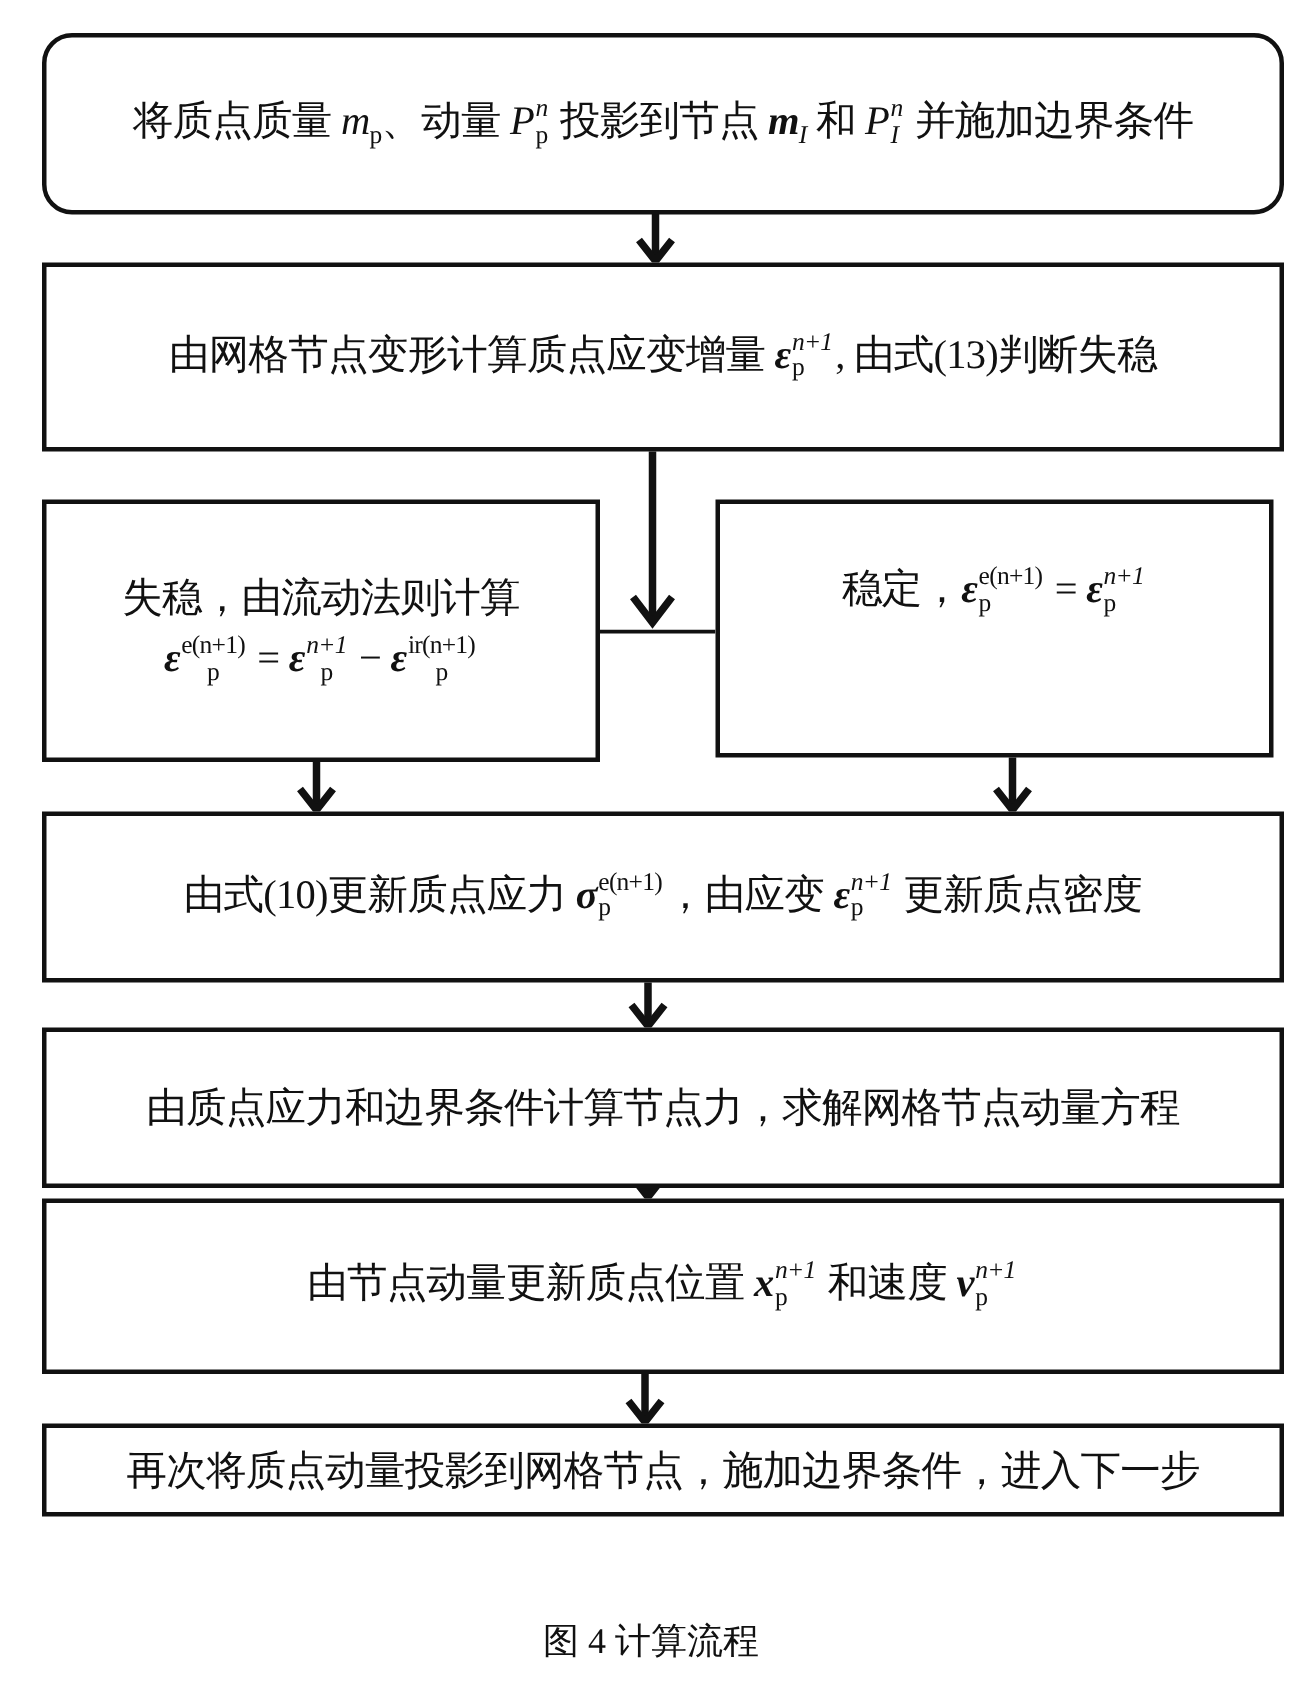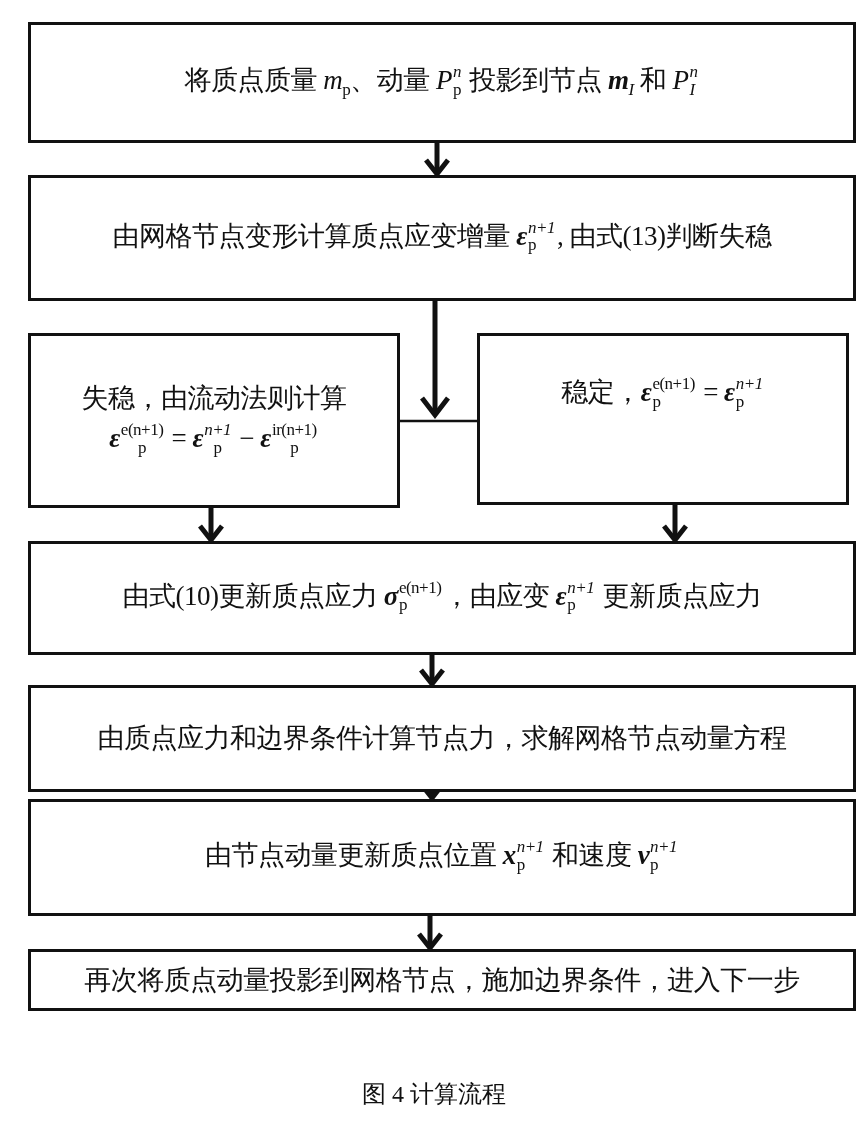--- a/index.html
+++ b/index.html
@@ -62,29 +62,29 @@
     <line x1="432" y1="766" x2="432" y2="798" stroke="#111" stroke-width="5"></line>
     <path d="M421,784 L432,798 L443,784" fill="none" stroke="#111" stroke-width="5"></path>
   </g>
 
   <g>
     <line x1="430" y1="914" x2="430" y2="948" stroke="#111" stroke-width="5"></line>
     <path d="M419,934 L430,948 L441,934" fill="none" stroke="#111" stroke-width="5"></path>
   </g>
 </svg>
 
-<div class="box" style="left:28px; top:22px; width:828px; height:121px;">
+<div class="box" style="left:28px; top:22px; width:828px; height:121px;border-radius:20px;">
   <div class="txt">
     <span>将质点质量 </span><span class="m">m</span><span class="sub-only">p</span><span>、动量 </span><span class="m">P</span><span class="ss">
         <span class="sup i">n</span>
         <span class="sub">p</span>
       </span><span> 投影到节点 </span><span class="bi">m</span><span class="sub-only" style="font-style:italic;">I</span><span> 和 </span><span class="m">P</span><span class="ss">
         <span class="sup i">n</span>
         <span class="sub i">I</span>
-      </span>
+      </span><span> 并施加边界条件</span>
   </div>
 </div>
 
 <div class="box" style="left:28px; top:175px; width:828px; height:126px;">
   <div class="txt">
     <span>由网格节点变形计算质点应变增量 </span><span class="bi">ε</span><span class="ss">
         <span class="sup i">n+1</span>
         <span class="sub">p</span>
       </span><span>, 由式(13)判断失稳</span>
   </div>
@@ -119,21 +119,21 @@
 </div>
 
 <div class="box" style="left:28px; top:541px; width:828px; height:114px;">
   <div class="txt">
     <span>由式(10)更新质点应力 </span><span class="bi">σ</span><span class="ss">
         <span class="sup">e(n+1)</span>
         <span class="sub">p</span>
       </span><span>，由应变 </span><span class="bi">ε</span><span class="ss">
         <span class="sup i">n+1</span>
         <span class="sub">p</span>
-      </span><span> 更新质点应力</span>
+      </span><span> 更新质点密度</span>
   </div>
 </div>
 
 <div class="box" style="left:28px; top:685px; width:828px; height:107px;">
   <div class="txt">由质点应力和边界条件计算节点力，求解网格节点动量方程</div>
 </div>
 
 <div class="box" style="left:28px; top:799px; width:828px; height:117px;">
   <div class="txt">
     <span>由节点动量更新质点位置 </span><span class="bi">x</span><span class="ss">

